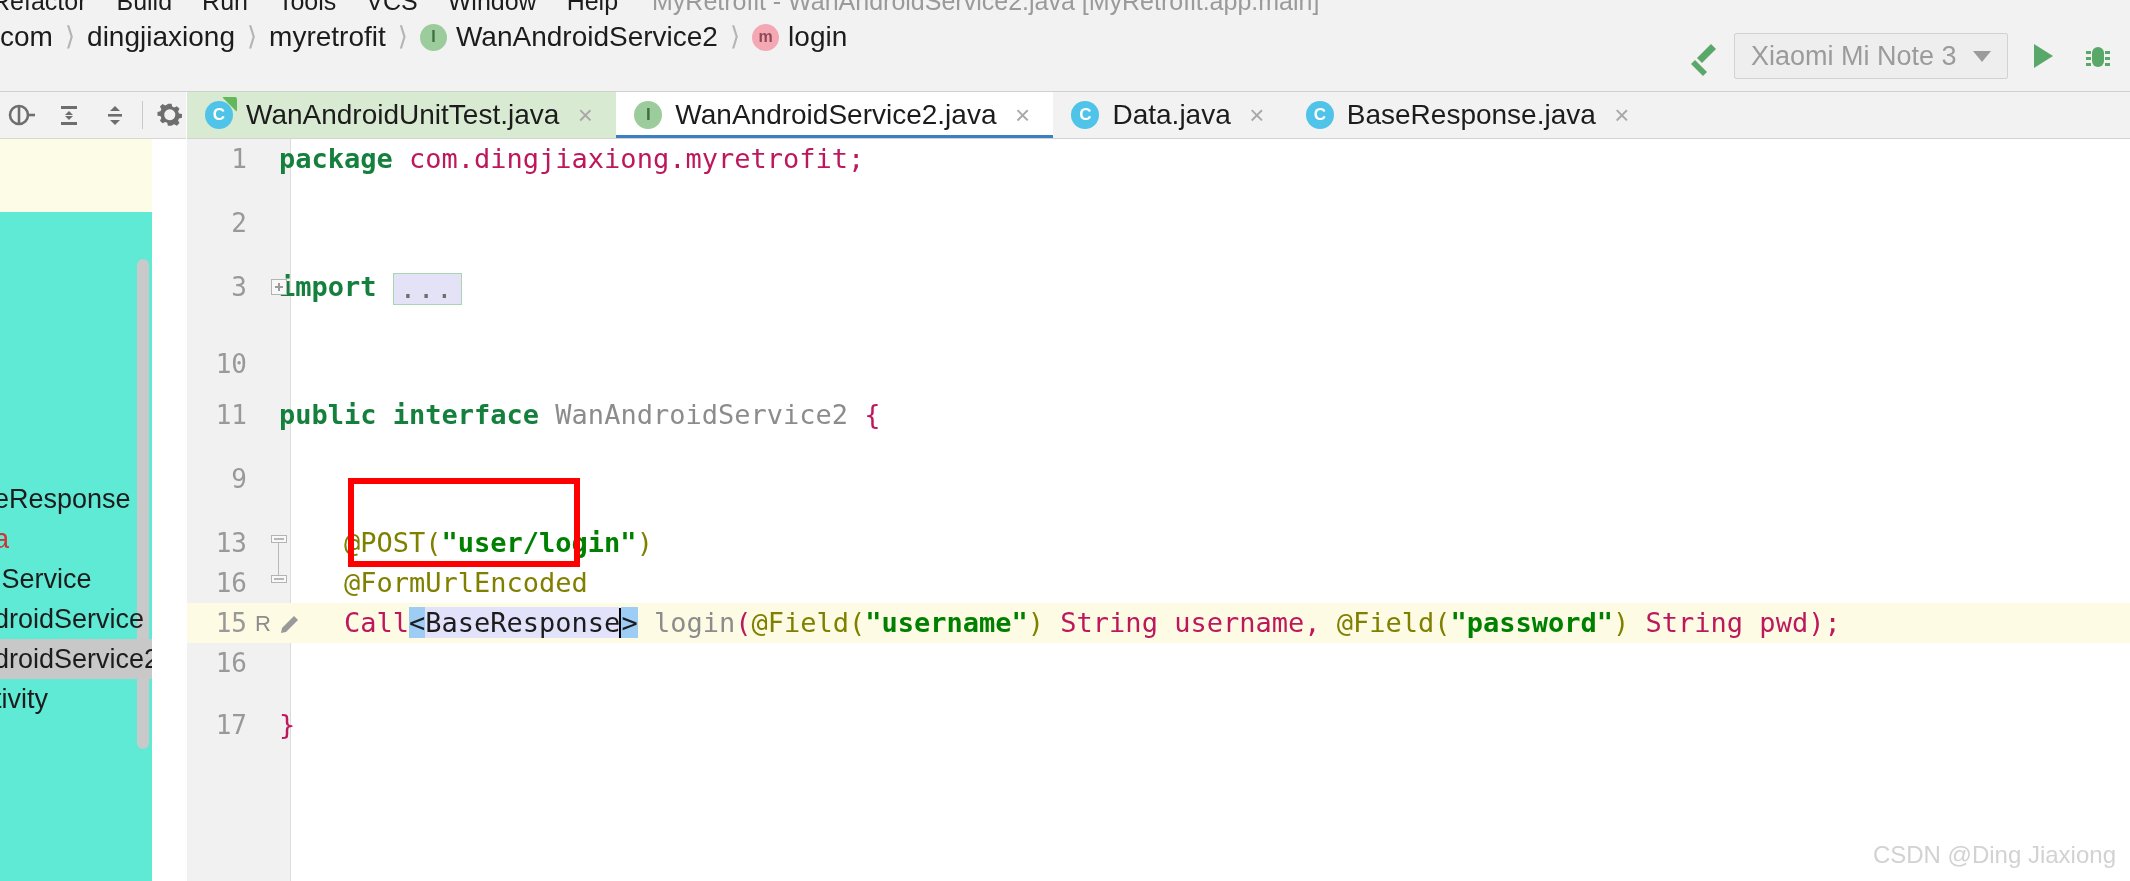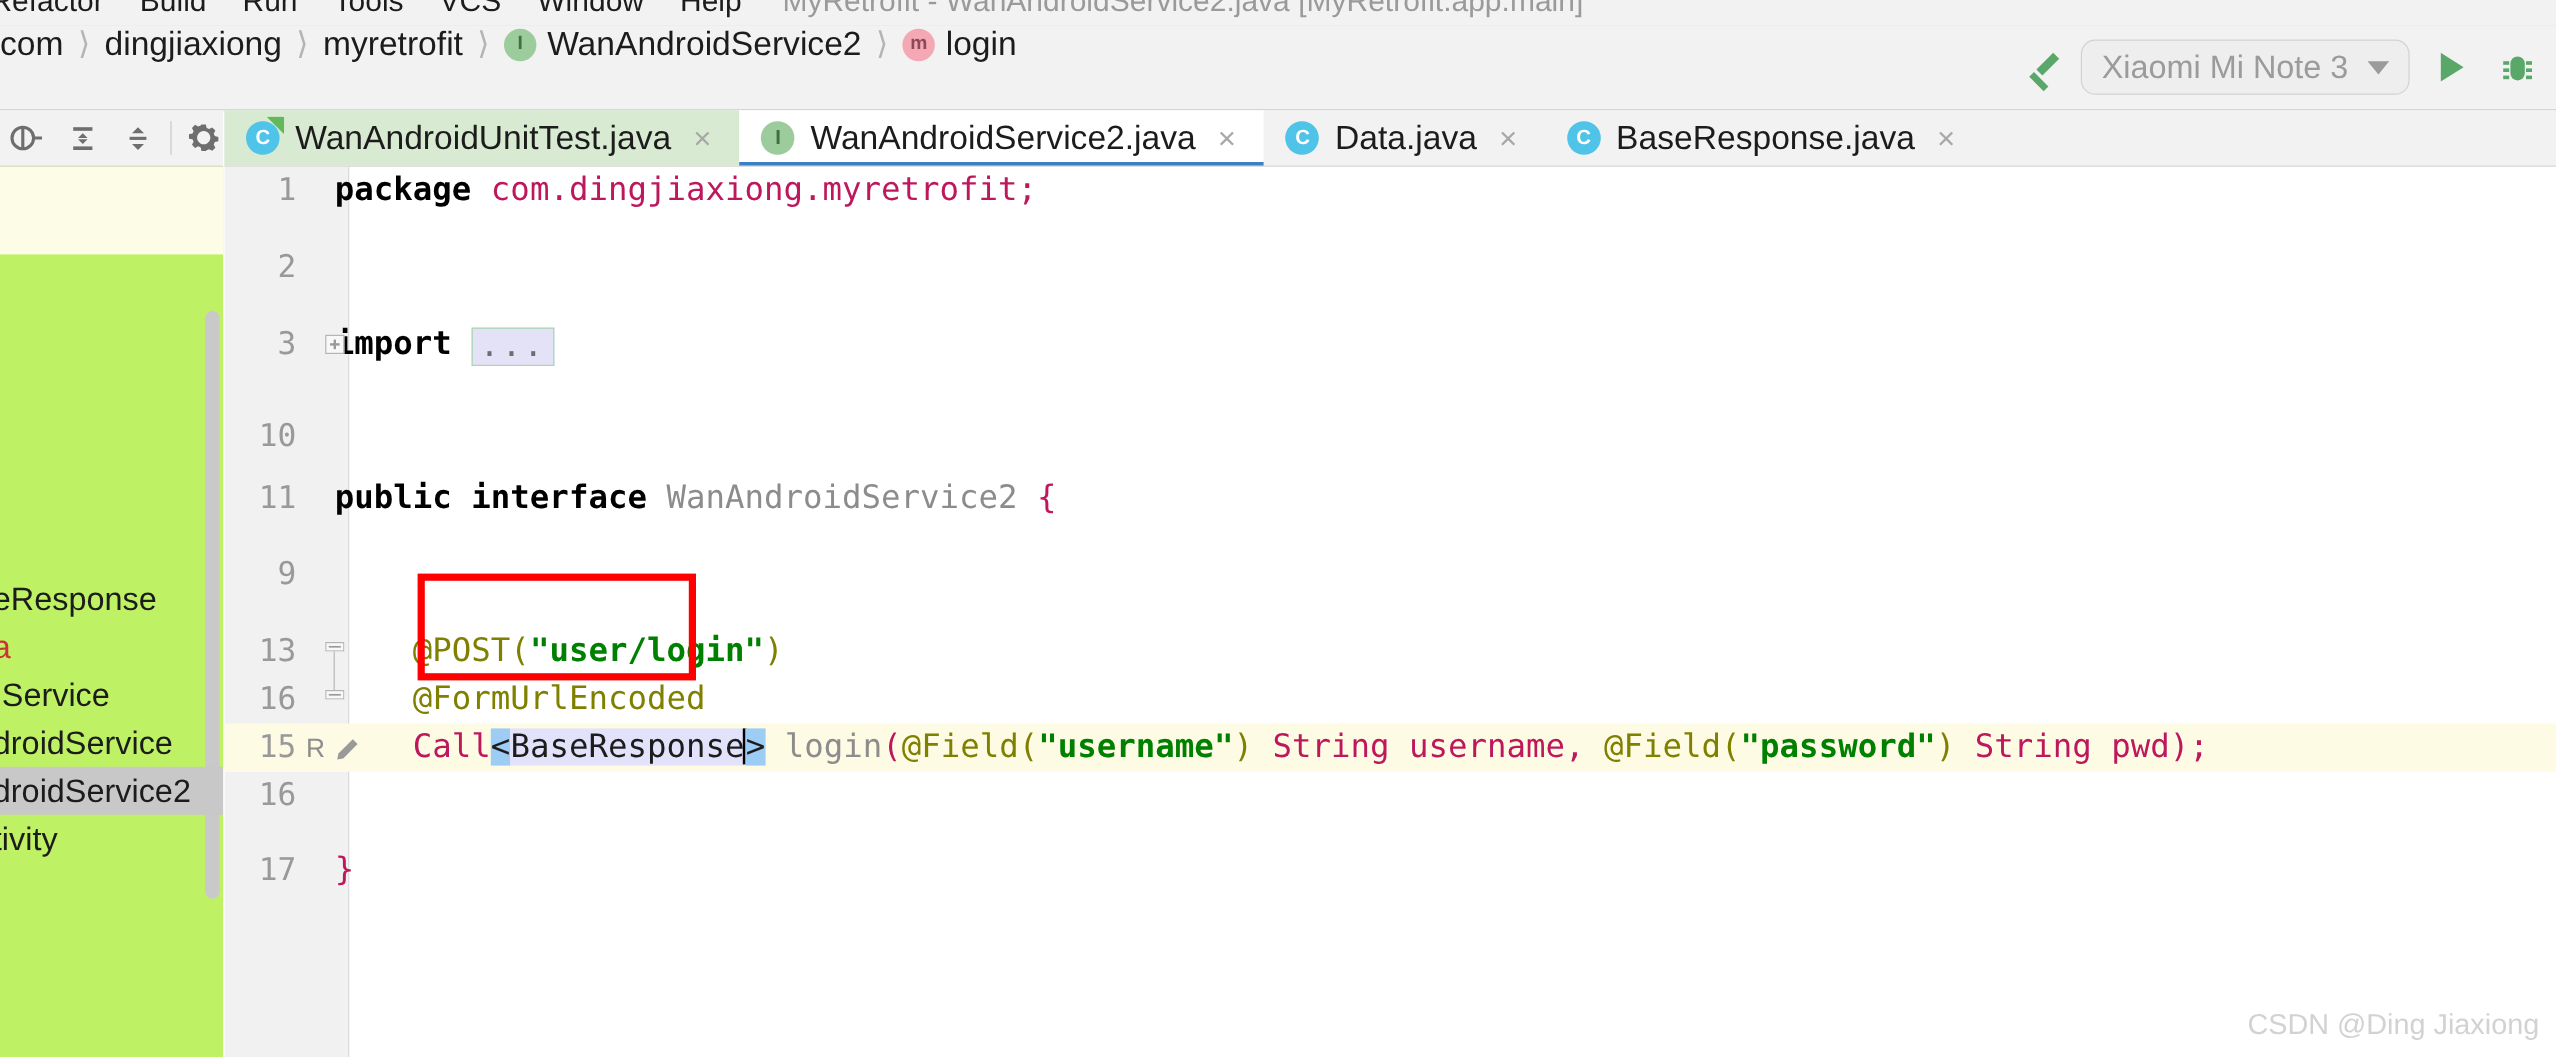--- a/index.html
+++ b/index.html
@@ -81,22 +81,22 @@
   .run-config {
     height: 44px; min-width: 285px;
     background: #ffffff; border: 1px solid #c4c4c4; border-radius: 5px;
     display: flex; align-items: center; gap: 13px;
     padding: 0 14px 0 14px;
     margin: 0 9px;
     font-size: 27px; color: #1c1c1c; white-space: nowrap;
   }
   .device-config {
     height: 44px; min-width: 240px;
-    background: #eeeeee; border: 1px solid #d2d2d2; border-radius: 12px;
-    display: flex; align-items: center; justify-content: flex-end; gap: 16px;
+    background: #eeeeee; border: 1px solid #d2d2d2; border-radius: 2px;
+    display: flex; align-items: center; justify-content: space-between; gap: 16px;
     padding: 0 16px;
     margin: 0 6px 0 0;
     font-size: 27px; color: #9b9b9b; white-space: nowrap;
   }
   .caret {
     width: 0; height: 0; flex: none;
     border-left: 9px solid transparent;
     border-right: 9px solid transparent;
     border-top: 11px solid #3c3c3c;
   }
@@ -110,22 +110,22 @@
     background: #f2f2f2;
     border-bottom: 1px solid #d8d8d8;
     display: flex; align-items: center;
   }
   .lt-icon { width: 46px; height: 46px; display:flex; align-items:center; justify-content:center; flex:none;}
   .lt-sep { width:1px; height:28px; background:#c9c9c9; margin: 0 4px; flex:none;}
 
   
   .project-tree {
     position: absolute; left: 0; top: 139px;
-    width: 186px; height: 742px;
-    background: #bef264;
+    width: 152px; height: 742px;
+    background: #5eead4;
     overflow: hidden;
     font-size: 27px; color: #1c1c1c;
   }
   .tree-top-yellow {
     position:absolute; left:0; top:0; width: 186px; height: 73px;
     background: #fdfde7;
   }
   .tree-scroll {
     position:absolute; right: 3px; top: 120px; width: 12px; height: 490px;
     background: #c9c9c9; border-radius: 6px;
@@ -214,21 +214,21 @@
     font-family: "DejaVu Sans Mono", monospace;
     font-size: 26px; color: #999999;
   }
   .codetext {
     position: absolute; left: 92px; top: 0; height: 40px; line-height: 40px;
     font-family: "DejaVu Sans Mono", monospace;
     font-size: 27px;
     white-space: pre;
     color: #1c1c1c;
   }
-  .kw   { color: #000000; font-weight: bold; }
+  .kw   { color: #15803d; font-weight: bold; }
   .cls  { color: #8c8c8c; }
   .ann  { color: #808000; }
   .str  { color: #008000; font-weight: bold; }
   .plain{ color: #be185d; }
   .ellipsis-fold {
     display: inline-block;
     background: #e4e2f7; border: 1px solid #a9d6b0;
     padding: 0 6px; line-height: 30px; position: relative; top: 2px;
     color: #6d6d6d; letter-spacing: 2px;
   }

